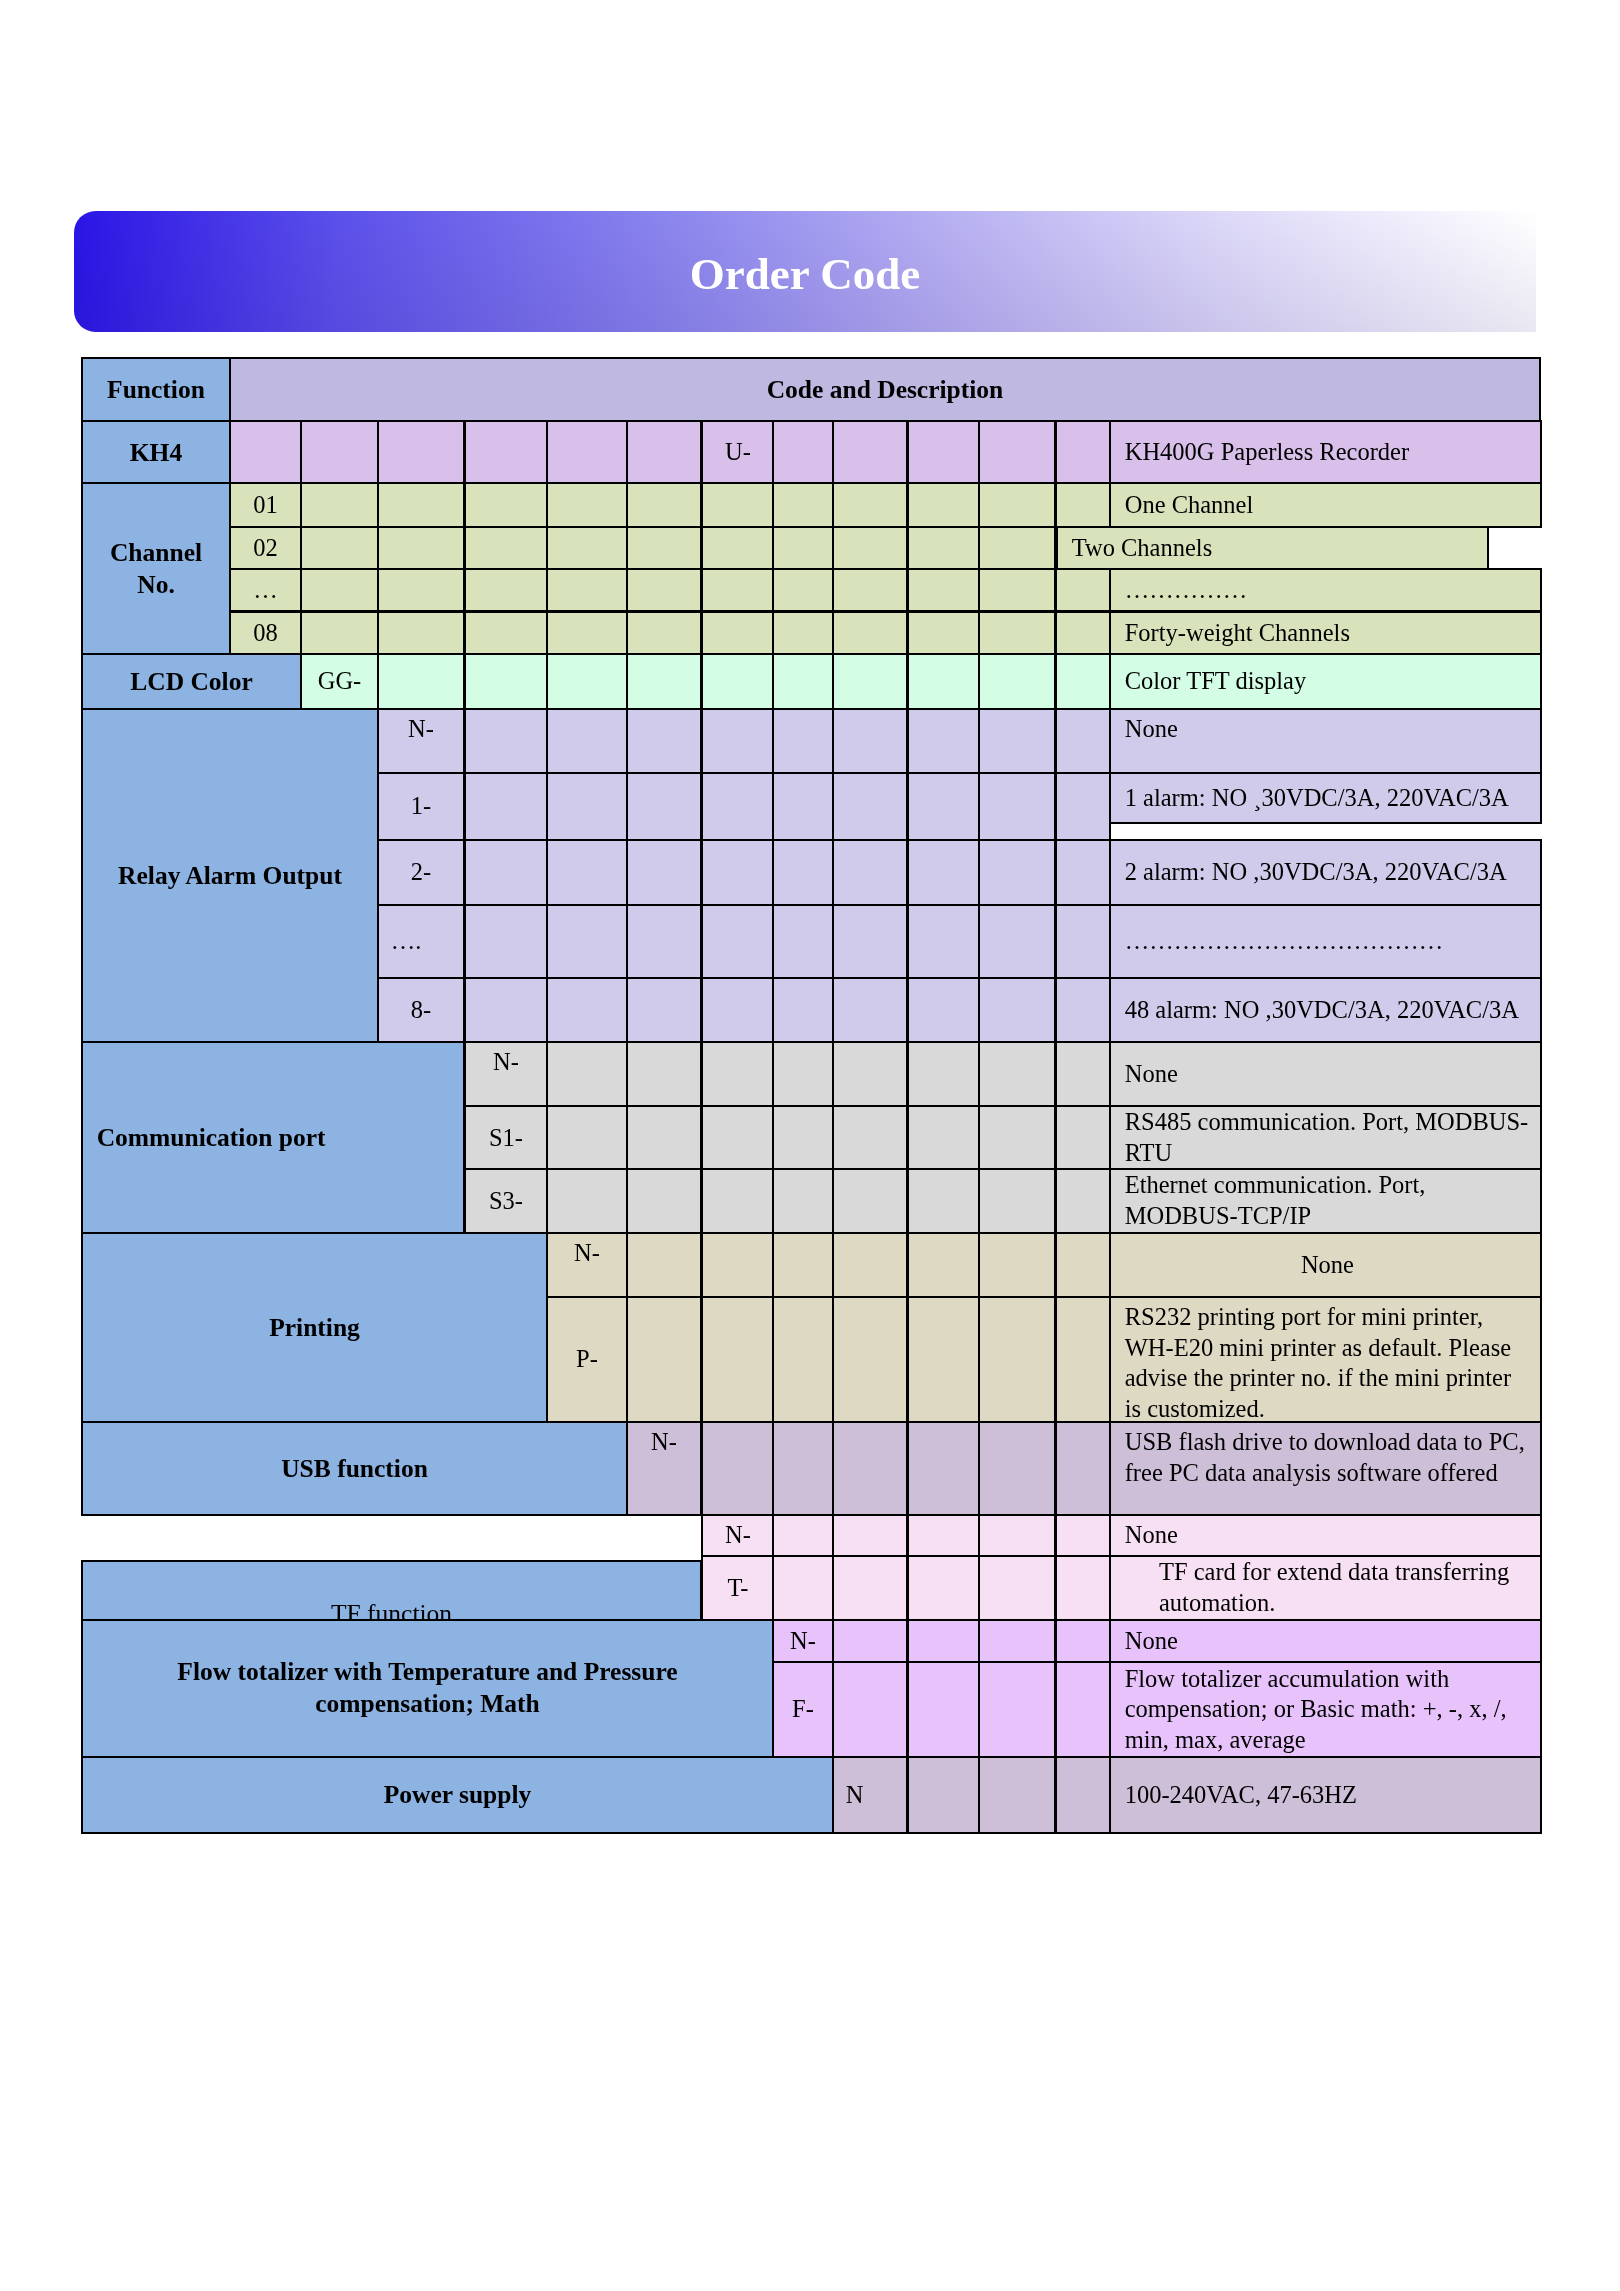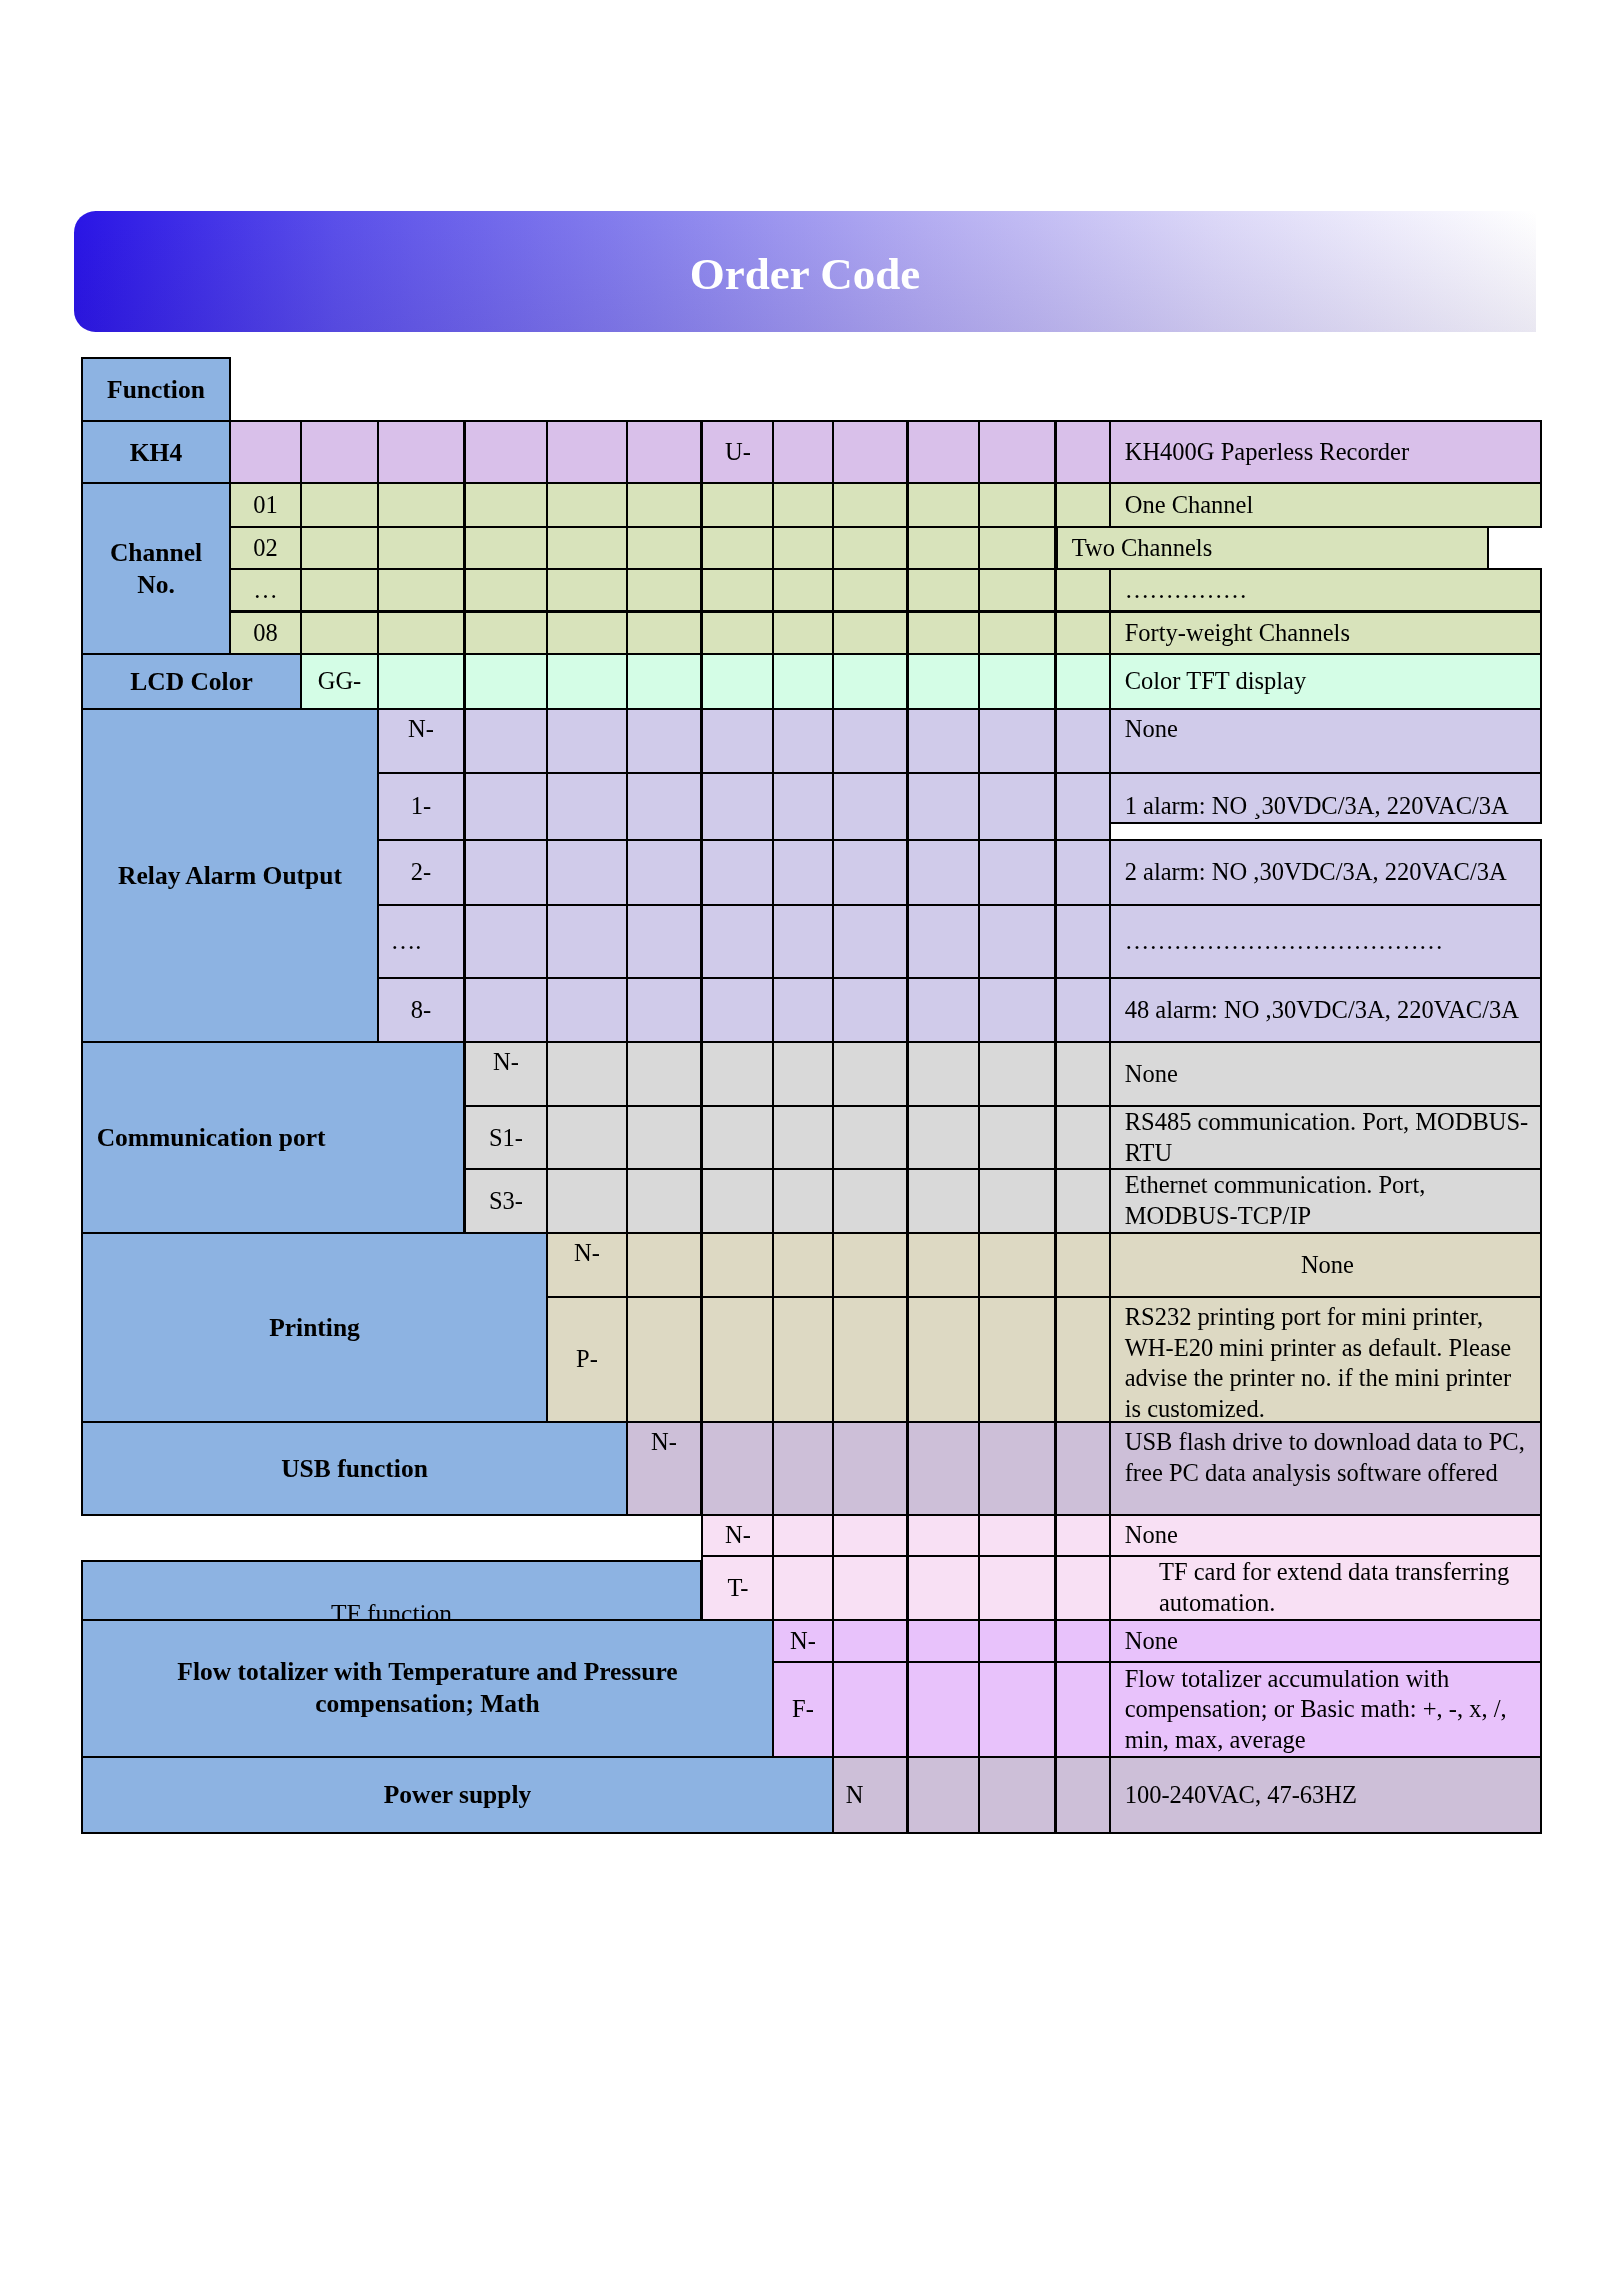--- a/index.html
+++ b/index.html
@@ -30,20 +30,23 @@
 
 <div class="banner">
   <div class="banner-shade"></div>
   <div class="banner-title">Order Code</div>
 </div>
 
 <div class="grid" id="grid">
     <div class="cell lbl" style="left: 81px; top: 357px; width: 150px; height: 65px; background: rgb(141, 179, 226);">
       <span>Function</span>
     </div>
+    <div class="cell hdr" style="left: 229px; top: 357px; width: 1312px; height: 65px; background: rgb(191, 184, 224);">
+      <span>Code and Description</span>
+    </div>
     <div class="cell lbl" style="left: 81px; top: 420px; width: 150px; height: 65px; background: rgb(141, 179, 226);">
       <span>KH4</span>
     </div>
     <div class="cell " style="left: 229px; top: 420px; width: 73px; height: 65px; background: rgb(217, 192, 234);"></div>
     <div class="cell " style="left: 300px; top: 420px; width: 79px; height: 65px; background: rgb(217, 192, 234);"></div>
     <div class="cell " style="left: 377px; top: 420px; width: 88px; height: 65px; background: rgb(217, 192, 234);"></div>
     <div class="cell " style="left: 464px; top: 420px; width: 84px; height: 65px; background: rgb(217, 192, 234);"></div>
     <div class="cell " style="left: 546px; top: 420px; width: 82px; height: 65px; background: rgb(217, 192, 234);"></div>
     <div class="cell " style="left: 626px; top: 420px; width: 76px; height: 65px; background: rgb(217, 192, 234);"></div>
     <div class="cell code" style="left: 701px; top: 420px; width: 74px; height: 65px; background: rgb(217, 192, 234);">
@@ -170,21 +173,21 @@
     </div>
     <div class="cell " style="left: 464px; top: 772px; width: 84px; height: 69px; background: rgb(208, 203, 234);"></div>
     <div class="cell " style="left: 546px; top: 772px; width: 82px; height: 69px; background: rgb(208, 203, 234);"></div>
     <div class="cell " style="left: 626px; top: 772px; width: 76px; height: 69px; background: rgb(208, 203, 234);"></div>
     <div class="cell " style="left: 701px; top: 772px; width: 74px; height: 69px; background: rgb(208, 203, 234);"></div>
     <div class="cell " style="left: 772px; top: 772px; width: 62px; height: 69px; background: rgb(208, 203, 234);"></div>
     <div class="cell " style="left: 832px; top: 772px; width: 76px; height: 69px; background: rgb(208, 203, 234);"></div>
     <div class="cell " style="left: 907px; top: 772px; width: 74px; height: 69px; background: rgb(208, 203, 234);"></div>
     <div class="cell " style="left: 978px; top: 772px; width: 78px; height: 69px; background: rgb(208, 203, 234);"></div>
     <div class="cell " style="left: 1055px; top: 772px; width: 56px; height: 69px; background: rgb(208, 203, 234);"></div>
-    <div class="cell desc " style="left: 1109px; top: 772px; width: 433px; height: 52px; background: rgb(208, 203, 234); align-items: flex-end;">
+    <div class="cell desc " style="left: 1109px; top: 772px; width: 433px; height: 52px; background: rgb(208, 203, 234);">
       <span>1 alarm: NO ¸30VDC/3A, 220VAC/3A</span>
     </div>
     <div class="cell code " style="left: 377px; top: 839px; width: 88px; height: 67px; background: rgb(208, 203, 234);">
       <span>2-</span>
     </div>
     <div class="cell " style="left: 464px; top: 839px; width: 84px; height: 67px; background: rgb(208, 203, 234);"></div>
     <div class="cell " style="left: 546px; top: 839px; width: 82px; height: 67px; background: rgb(208, 203, 234);"></div>
     <div class="cell " style="left: 626px; top: 839px; width: 76px; height: 67px; background: rgb(208, 203, 234);"></div>
     <div class="cell " style="left: 701px; top: 839px; width: 74px; height: 67px; background: rgb(208, 203, 234);"></div>
     <div class="cell " style="left: 772px; top: 839px; width: 62px; height: 67px; background: rgb(208, 203, 234);"></div>

